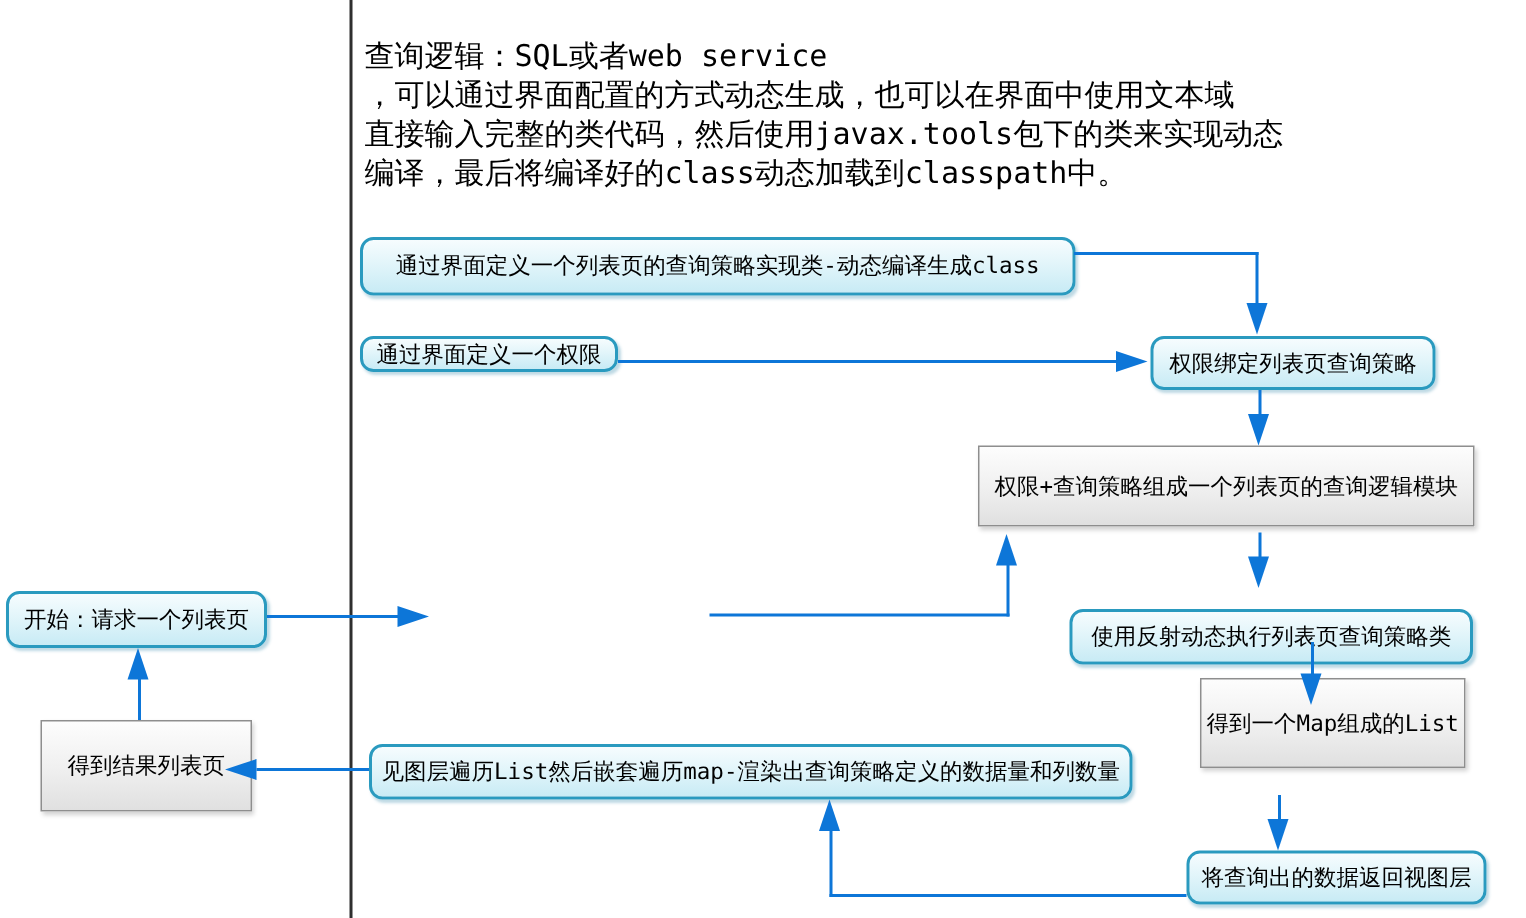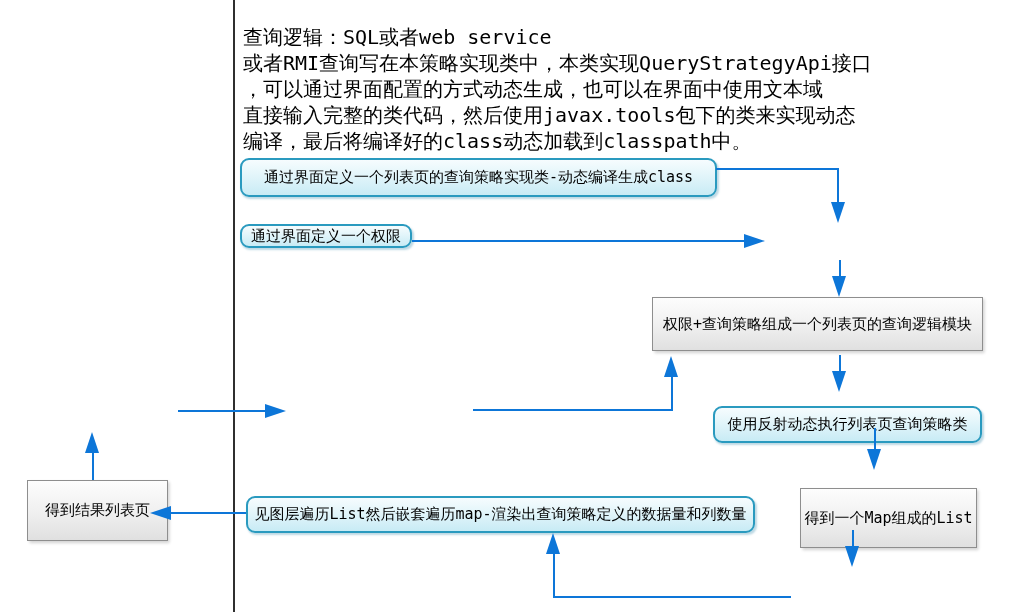--- a/index.html
+++ b/index.html
@@ -36,39 +36,41 @@
 </style>
 </head>
 <body>
 
 <div id="stage">
 
   <div class="divider" style="left:233px;top:0;width:2px;height:612px;"></div>
 
   <div class="note">
     <div>查询逻辑：SQL或者web service</div>
-    <div>或者RMI查询写在本策略实现类中，本类实现QueryStrategyApi接口</div>
     <div>，可以通过界面配置的方式动态生成，也可以在界面中使用文本域</div>
     <div>直接输入完整的类代码，然后使用javax.tools包下的类来实现动态</div>
     <div>编译，最后将编译好的class动态加载到classpath中。</div>
   </div>
 
   <div class="node rounded" style="left:240px;top:158px;width:477px;height:39px;">通过界面定义一个列表页的查询策略实现类-动态编译生成class</div>
 
   <div class="node rounded" style="left:240px;top:224px;width:172px;height:24px;">通过界面定义一个权限</div>
 
+  <div class="node rounded" style="left:767px;top:224px;width:190px;height:36px;">权限绑定列表页查询策略</div>
 
   <div class="node gray" style="left:652px;top:297px;width:331px;height:54px;">权限+查询策略组成一个列表页的查询逻辑模块</div>
 
   <div class="node rounded" style="left:713px;top:406px;width:269px;height:37px;">使用反射动态执行列表页查询策略类</div>
 
+  <div class="node rounded" style="left:4px;top:394px;width:174px;height:38px;">开始：请求一个列表页</div>
 
 
-  <div class="node gray" style="left:800px;top:488px;width:177px;height:60px;">得到一个Map组成的List</div>
+  <div class="node gray" style="left:800px;top:452px;width:177px;height:60px;">得到一个Map组成的List</div>
 
+  <div class="node rounded" style="left:791px;top:567px;width:200px;height:36px;">将查询出的数据返回视图层</div>
 
   <div class="node rounded" style="left:246px;top:496px;width:509px;height:37px;">见图层遍历List然后嵌套遍历map-渲染出查询策略定义的数据量和列数量</div>
 
   <div class="node gray" style="left:27px;top:480px;width:141px;height:61px;">得到结果列表页</div>
 
   <div class="cl" style="left:716px;top:168px;width:123px;height:2px;"></div>
   <div class="cl" style="left:837px;top:168px;width:2px;height:36px;"></div>
   <div class="ah down" style="left:831px;top:202px;"></div>
 
   <div class="cl" style="left:412px;top:240px;width:333px;height:2px;"></div>

